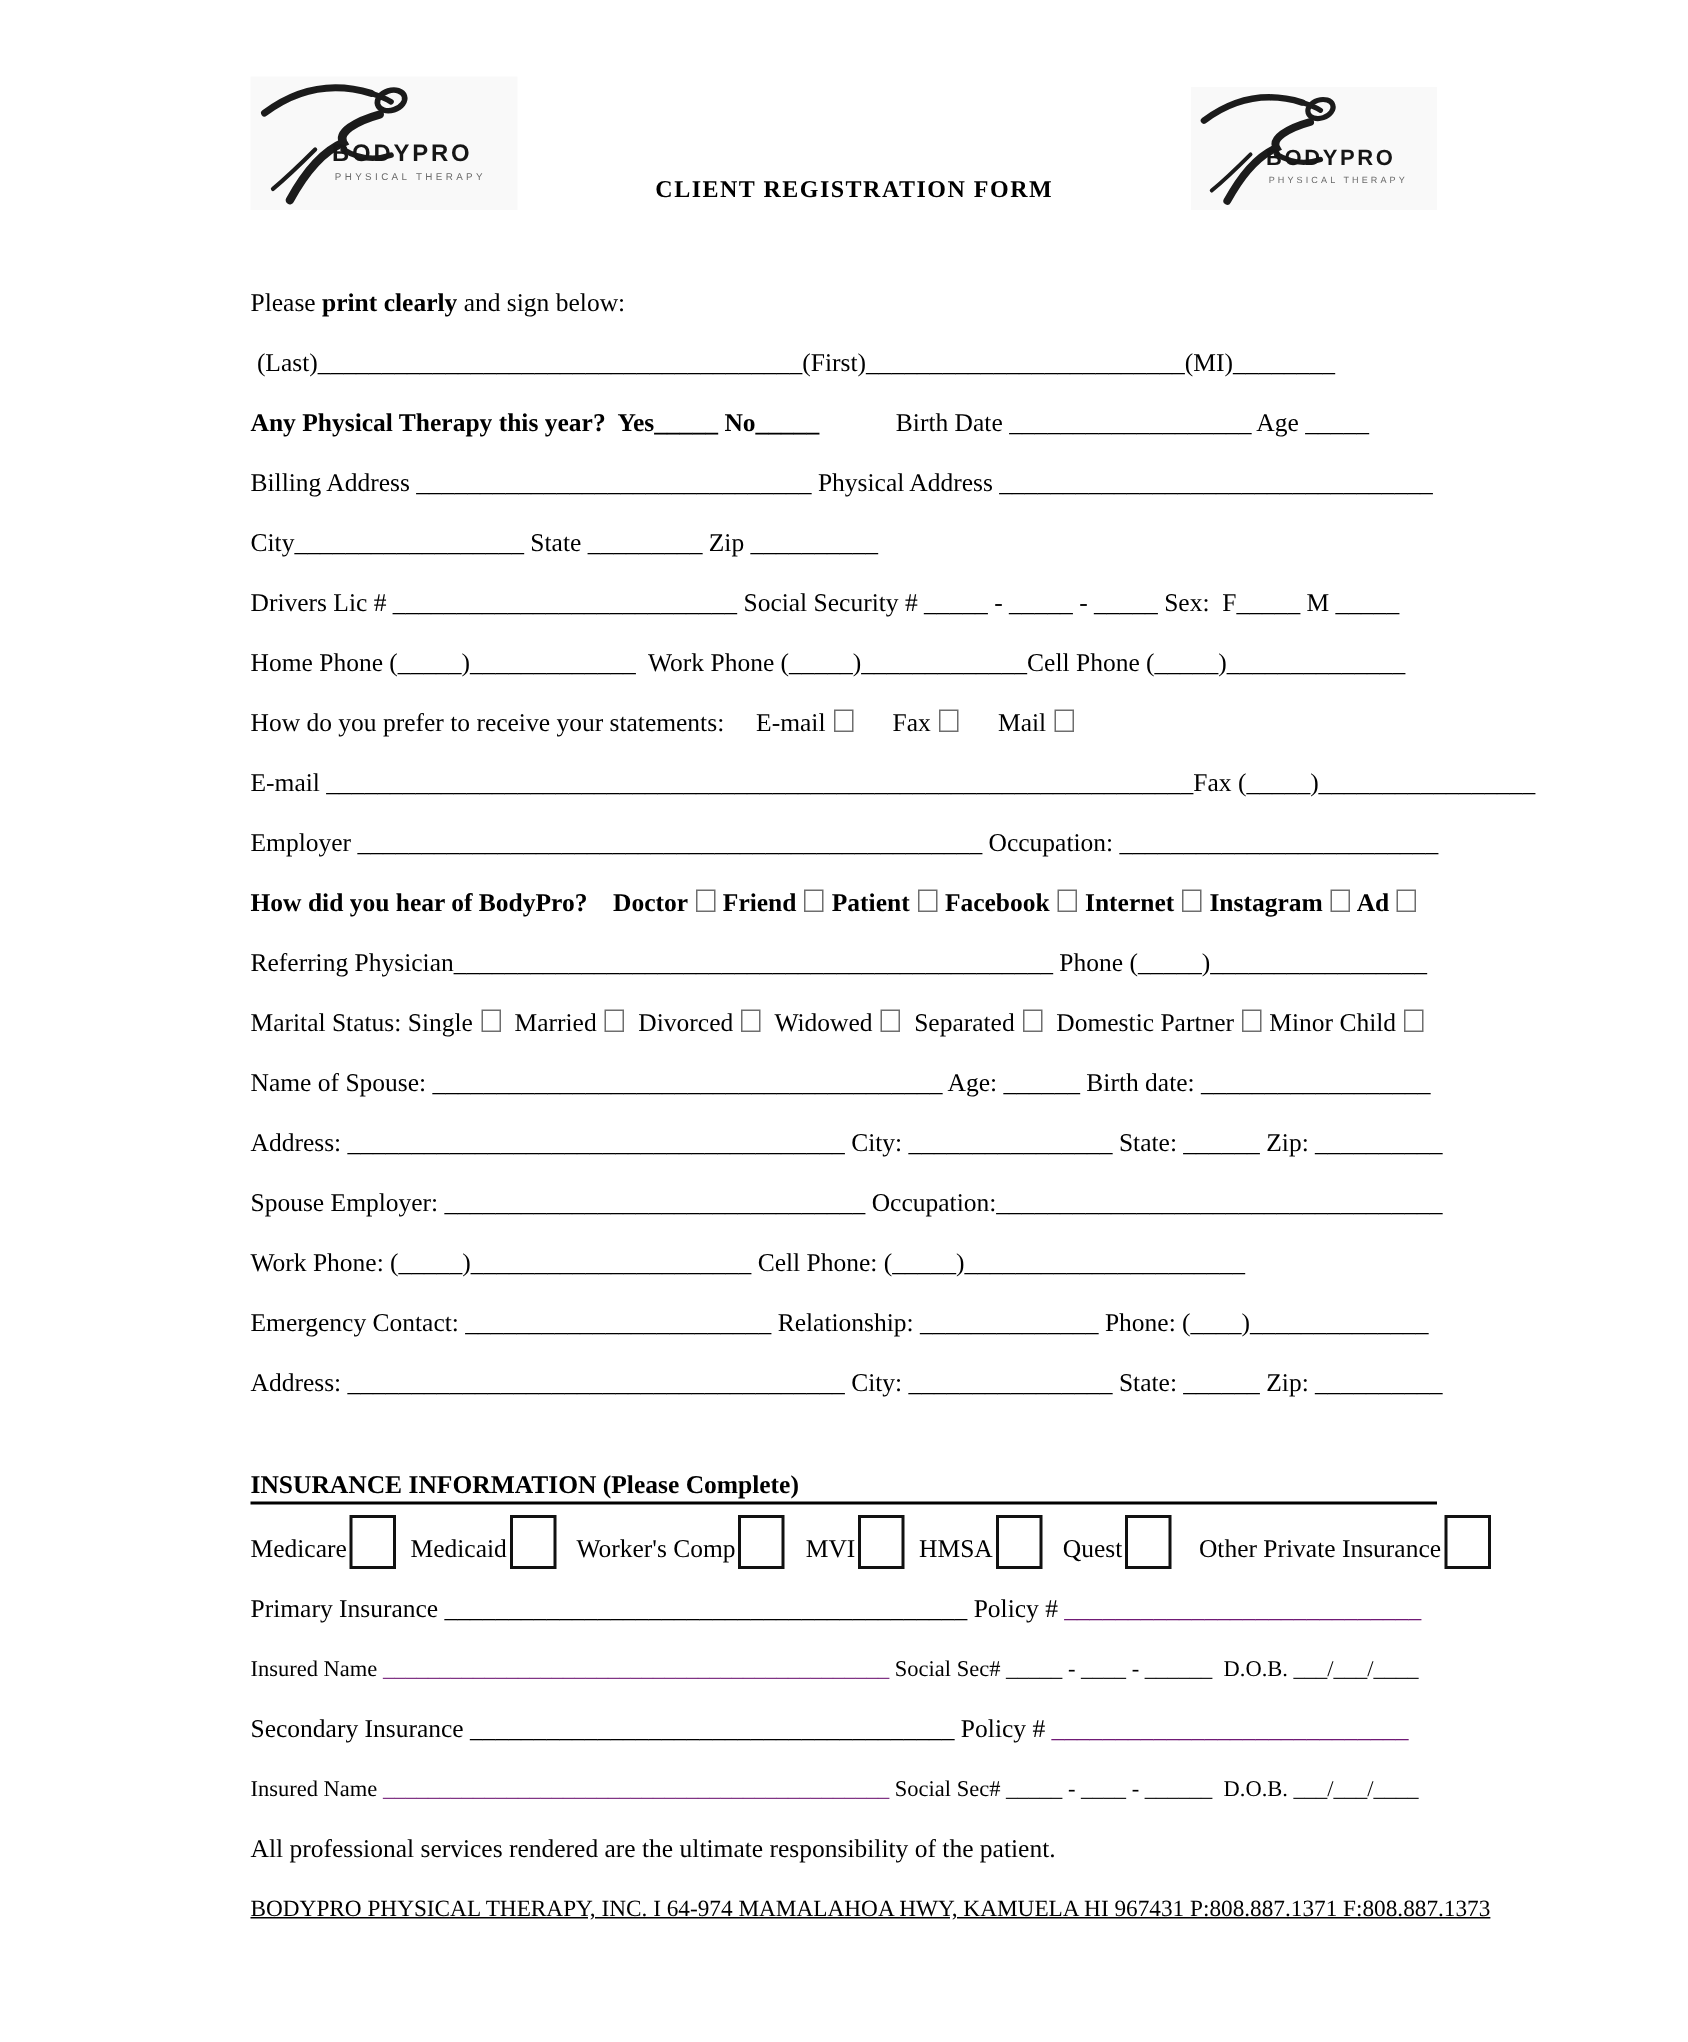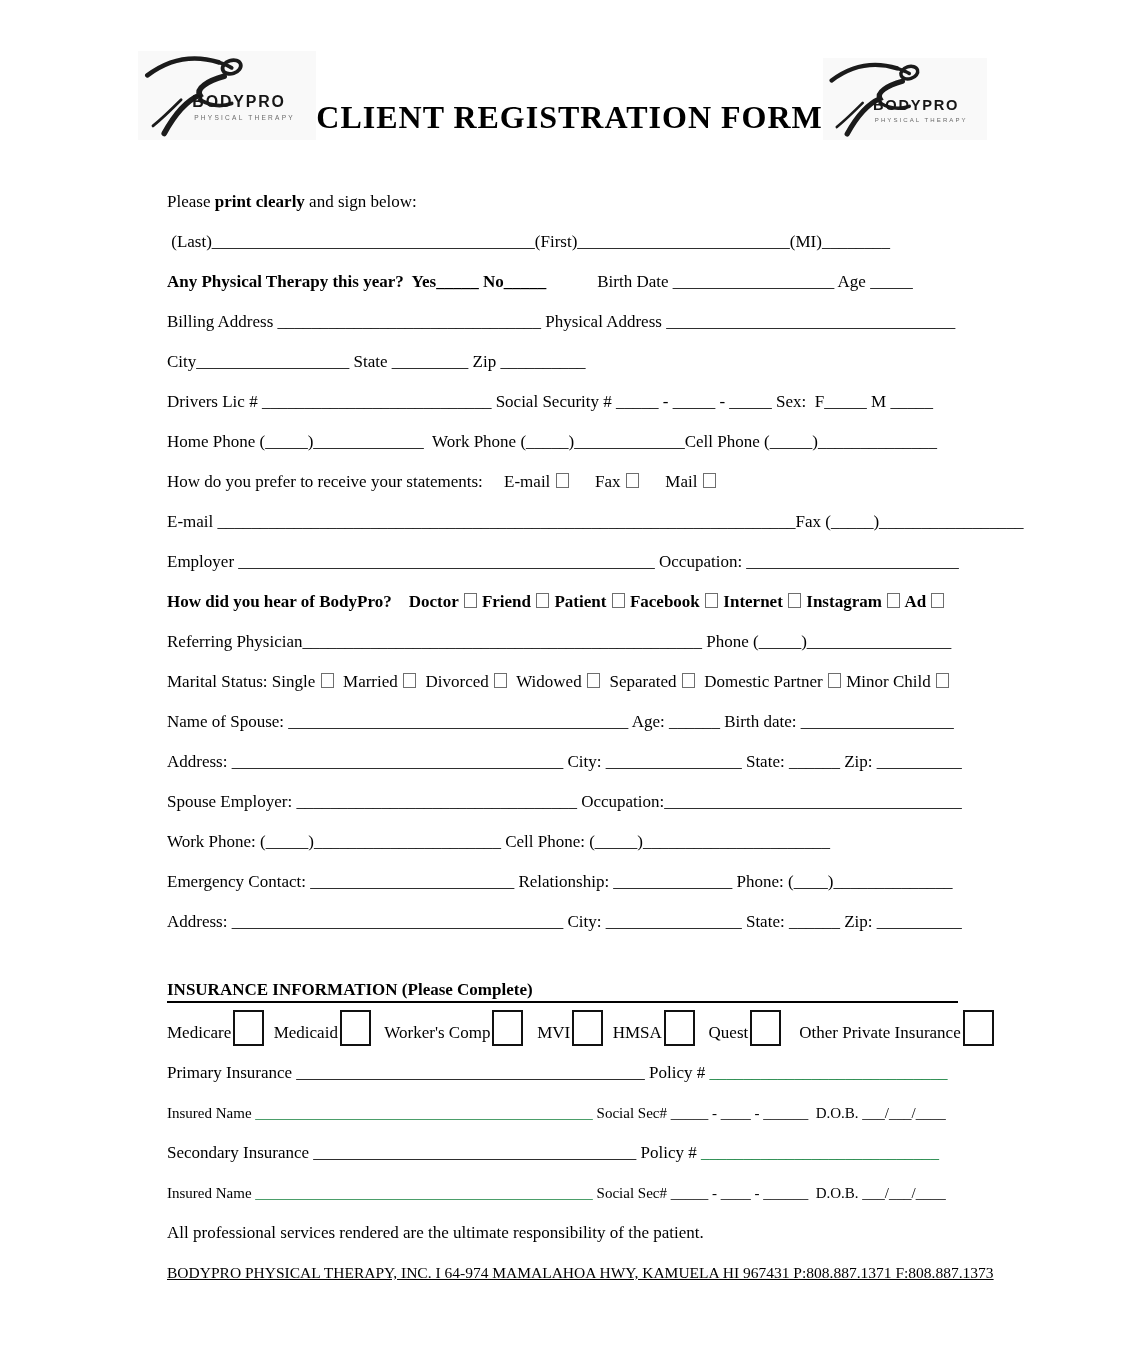--- a/index.html
+++ b/index.html
@@ -6,25 +6,25 @@
   .page{
     width:1125px;height:1361px;box-sizing:border-box;
     padding:46px 167px 0 167px;background:#ffffff;color:#000;
     font-family:"Liberation Serif",serif;position:relative;overflow:hidden;
   }
   
   .header{display:flex;justify-content:center;align-items:flex-end;height:94px;margin-bottom:52px;}
   .logo{background:#f9f9f9;flex:0 0 auto;}
   .logo-brand{font-family:"Liberation Sans",sans-serif;font-weight:bold;font-size:17px;letter-spacing:2px;fill:#161616;}
   .logo-sub{font-family:"Liberation Sans",sans-serif;font-size:7px;letter-spacing:2.4px;fill:#6a6a6a;}
-  .title{flex:1;text-align:center;font-weight:bold;font-size:32px;letter-spacing:1px;padding-bottom:4px;white-space:nowrap;}
+  .title{flex:1;text-align:center;font-weight:bold;font-size:16px;letter-spacing:1px;padding-bottom:4px;white-space:nowrap;}
   
   .form-line{white-space:pre;font-size:17px;line-height:20px;margin-bottom:20px;}
   .form-line .b{font-weight:bold;}
-  .form-line .gray{color:#15803d;}
+  .form-line .gray{color:#701a75;}
   .form-line.sm{font-size:15px;}
   .form-line.rule{border-bottom:2px solid #000;padding-bottom:1px;margin-top:48px;}
   .cb{display:inline-block;width:11px;height:13px;border:1px solid #6e6e6e;vertical-align:-1px;margin:0 1px;background:#fff;}
   .bigbox{position:relative;display:inline-block;width:34px;height:12px;vertical-align:baseline;}
   .bigbox i{position:absolute;left:2px;bottom:-8px;width:27px;height:32px;border:2px solid #111;background:#fff;display:block;}
   
   .footer{font-size:15.5px;line-height:19px;text-decoration:underline;white-space:pre;margin-top:12px;}
 </style>
 </head>
 <body>

